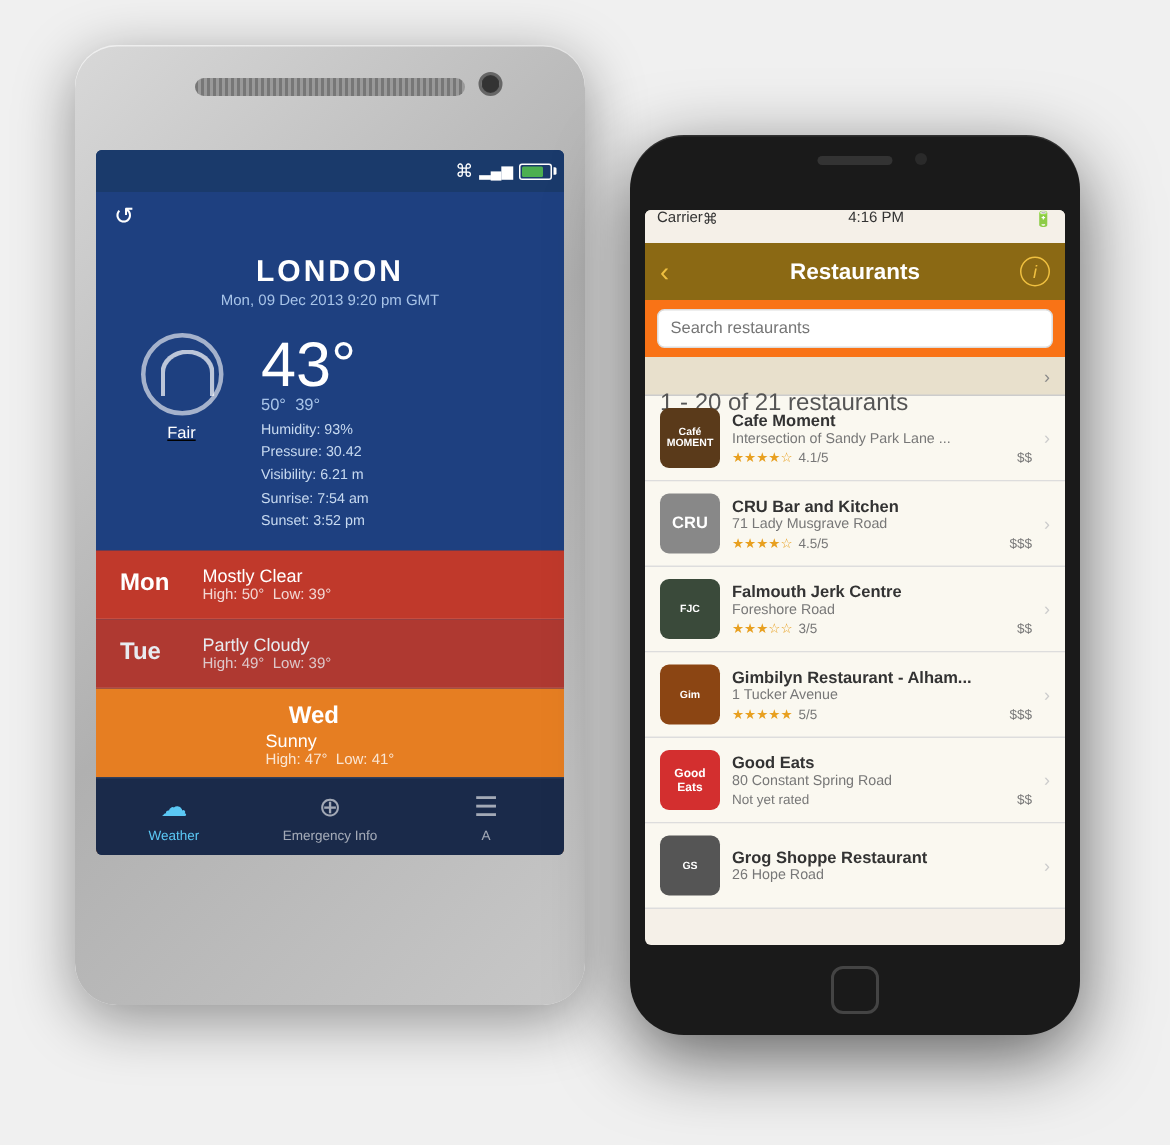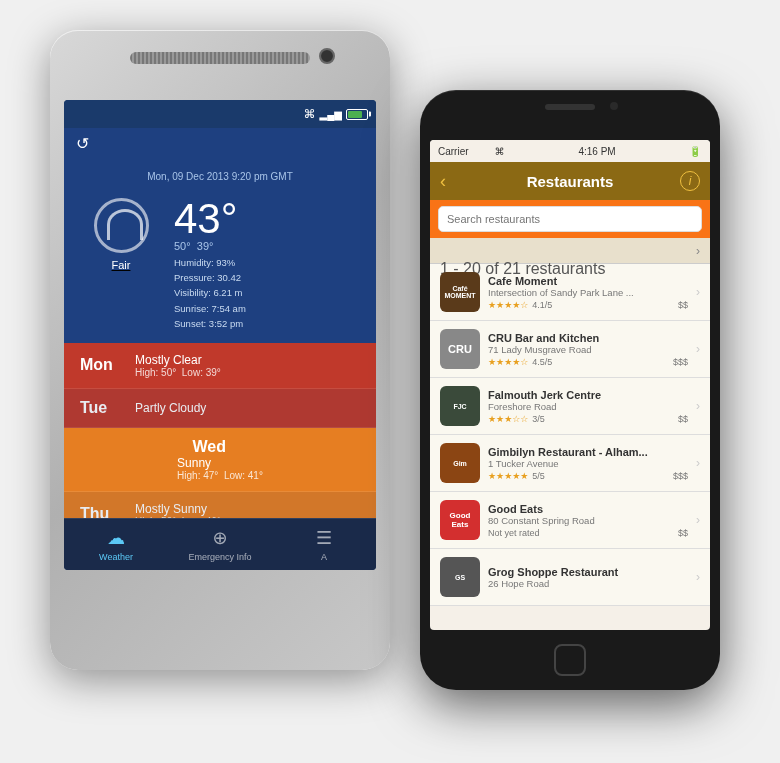--- a/index.html
+++ b/index.html
@@ -300,26 +300,25 @@
       height: 32px;
       border: 2px solid #444;
       border-radius: 8px;
     }
 
     
     .iphone-status-bar {
       background: #f5f0e8;
       height: 22px;
       display: flex;
-      align-items: center;
+      align-items: flex-start;
       justify-content: space-between;
       padding: 0 8px;
       font-size: 10px;
       color: #333;
-      gap: 26px;
     }
     .iphone-nav-bar {
       background: #8b6914;
       height: 38px;
       display: flex;
       align-items: center;
       padding: 0 10px;
       position: relative;
     }
     .iphone-back {
@@ -476,20 +475,21 @@
       <div class="status-battery">
         <div class="battery-fill"></div>
       </div>
     </div>
 
     <div class="weather-header">
       <span class="weather-refresh">↺</span>
     </div>
 
     <div class="weather-city-section">
+      <div class="weather-city-name">LONDON</div>
       <div class="weather-datetime">Mon, 09 Dec 2013 9:20 pm GMT</div>
     </div>
 
     <div class="weather-main">
       <div class="weather-icon-section">
         <div class="weather-icon-circle"></div>
         <span class="weather-condition">Fair</span>
       </div>
       <div class="weather-temp-section">
         <div class="weather-main-temp">43°</div>
@@ -511,20 +511,21 @@
         <div class="forecast-day">Mon</div>
         <div class="forecast-info">
           <div class="forecast-condition">Mostly Clear</div>
           <div class="forecast-hilo">High: 50°&nbsp;&nbsp;Low: 39°</div>
         </div>
       </div>
       <div class="forecast-row tue">
         <div class="forecast-day">Tue</div>
         <div class="forecast-info">
           <div class="forecast-condition">Partly Cloudy</div>
+          <div class="forecast-hilo">High: 49°&nbsp;&nbsp;Low: 39°</div>
         </div>
       </div>
       <div class="forecast-row wed">
         <div class="forecast-day">Wed</div>
         <div class="forecast-info">
           <div class="forecast-condition">Sunny</div>
           <div class="forecast-hilo">High: 47°&nbsp;&nbsp;Low: 41°</div>
         </div>
       </div>
       <div class="forecast-row thu">

